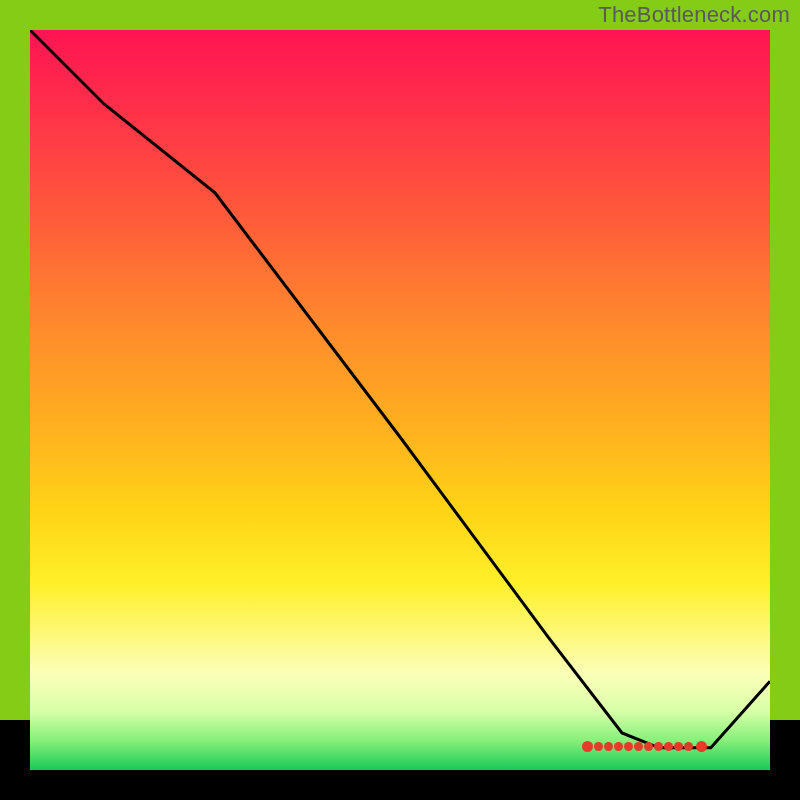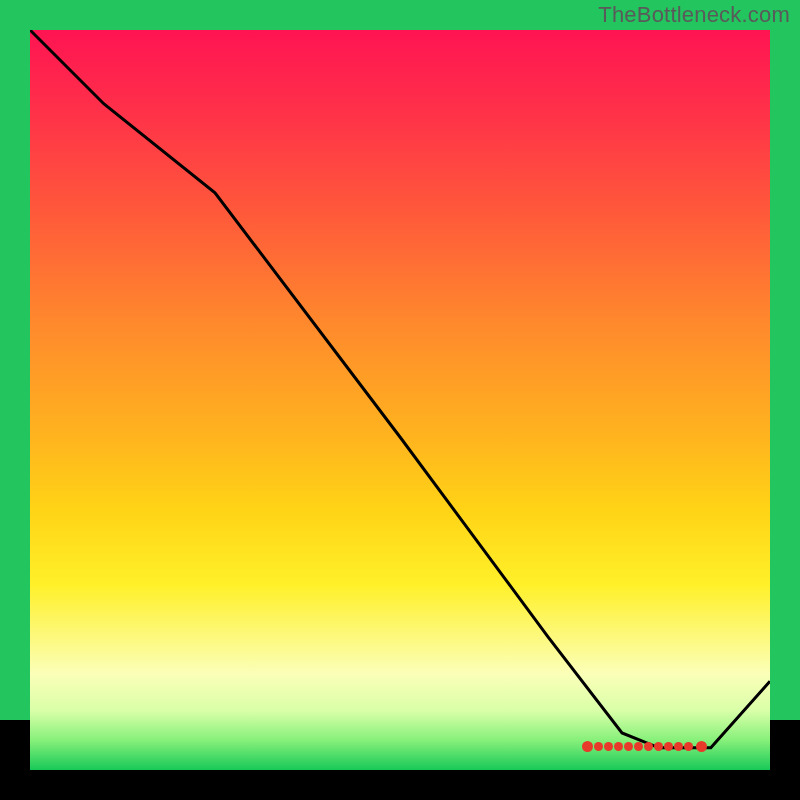--- a/index.html
+++ b/index.html
@@ -8,21 +8,21 @@
     width: 800px;
     height: 800px;
     background: #000;
     overflow: hidden;
     font-family: Arial, Helvetica, sans-serif;
   }
   .frame {
     position: relative;
     width: 800px;
     height: 720px;
-    background: #22c55e;
+    background: #84cc16;
   }
   .attribution {
     position: absolute;
     top: 2px;
     right: 10px;
     color: #5a5a5a;
     font-size: 22px;
     font-weight: 500;
     letter-spacing: 0.2px;
   }

